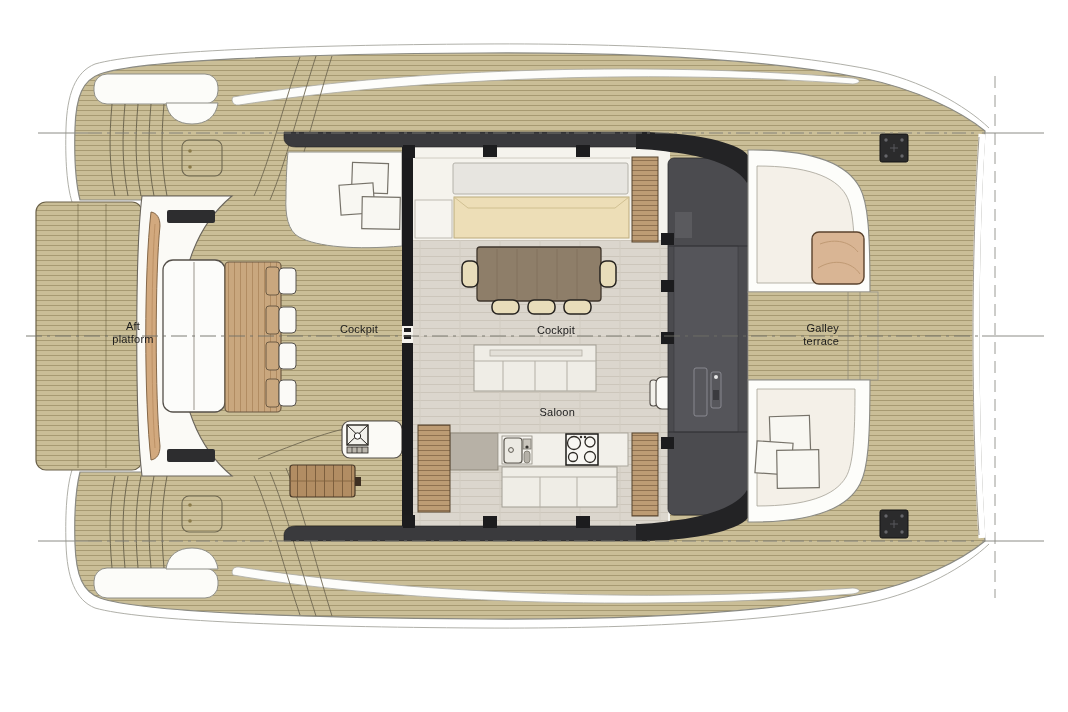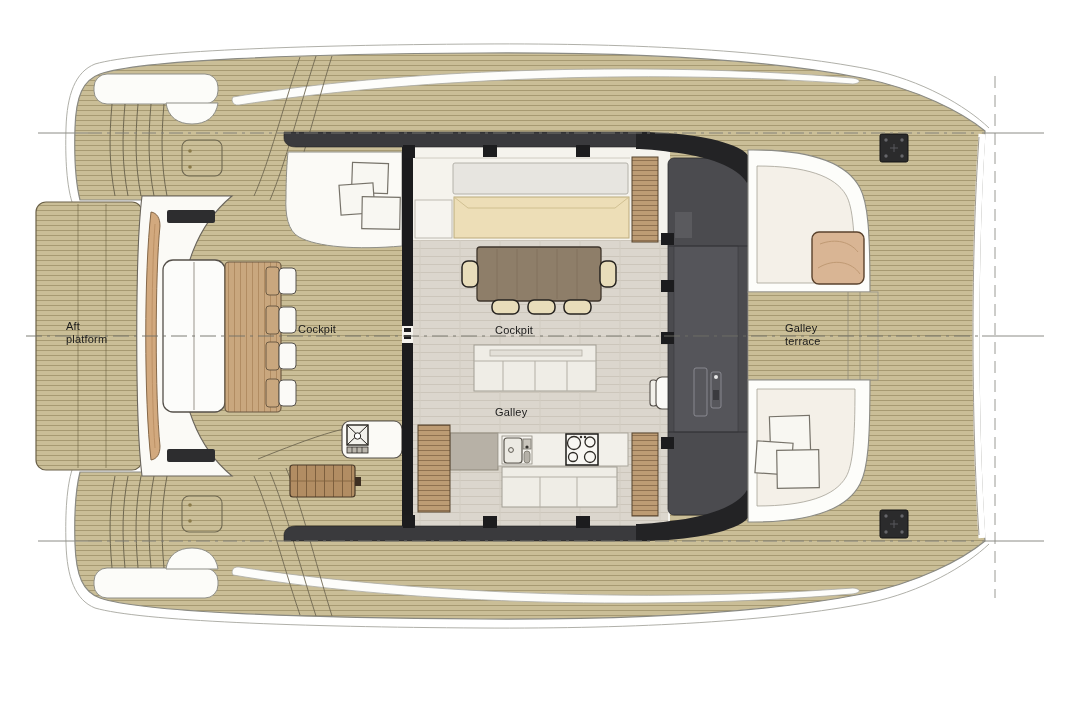--- a/index.html
+++ b/index.html
@@ -1,21 +1,21 @@
 <!DOCTYPE html>
 <html><head>
 <meta charset="utf-8">
 <style>
   html,body{margin:0;padding:0;background:#ffffff;}
   .stage{position:relative;width:1068px;height:712px;background:#ffffff;overflow:hidden;
          font-family:"Liberation Sans", sans-serif;}
   .stage svg{position:absolute;left:0;top:0;}
   .plan-label{position:absolute;font-size:11px;line-height:13px;color:#1b1b1b;
-              letter-spacing:.2px;text-align:left;}
-  .plan-label.left{text-align:left;}
+              letter-spacing:.2px;text-align:right;}
+  .plan-label.left{text-align:center;margin-left:43px;}
 </style>
 </head>
 <body>
 
 <div class="stage">
 <svg width="1068" height="712" viewBox="0 0 1068 712">
   <defs>
     <pattern id="deck" width="6" height="5" patternUnits="userSpaceOnUse">
       <rect width="6" height="5" fill="#cabe97"></rect>
       <line x1="0" y1="0.5" x2="6" y2="0.5" stroke="#a79a72" stroke-width="1"></line>
@@ -302,15 +302,15 @@
     <line x1="995" y1="76" x2="995" y2="598" stroke="#9a9a94" stroke-width="1" stroke-dasharray="12 7"></line>
     <line x1="982" y1="133" x2="1044" y2="133" stroke="#8c8c86" stroke-width="1"></line>
     <line x1="982" y1="336" x2="1044" y2="336" stroke="#8c8c86" stroke-width="1"></line>
     <line x1="982" y1="541" x2="1044" y2="541" stroke="#8c8c86" stroke-width="1"></line>
   </g>
 </svg>
 
 <div class="plan-label left" style="left:66px;top:320px;width:48px;">Aft platform</div>
 <div class="plan-label" style="left:298px;top:323px;width:80px;">Cockpit</div>
 <div class="plan-label" style="left:495px;top:324px;width:80px;">Cockpit</div>
-<div class="plan-label" style="left:495px;top:406px;width:80px;">Galley</div>
+<div class="plan-label" style="left:495px;top:406px;width:80px;">Saloon</div>
 <div class="plan-label" style="left:785px;top:322px;width:54px;">Galley terrace</div>
 </div>
 
 </body></html>

